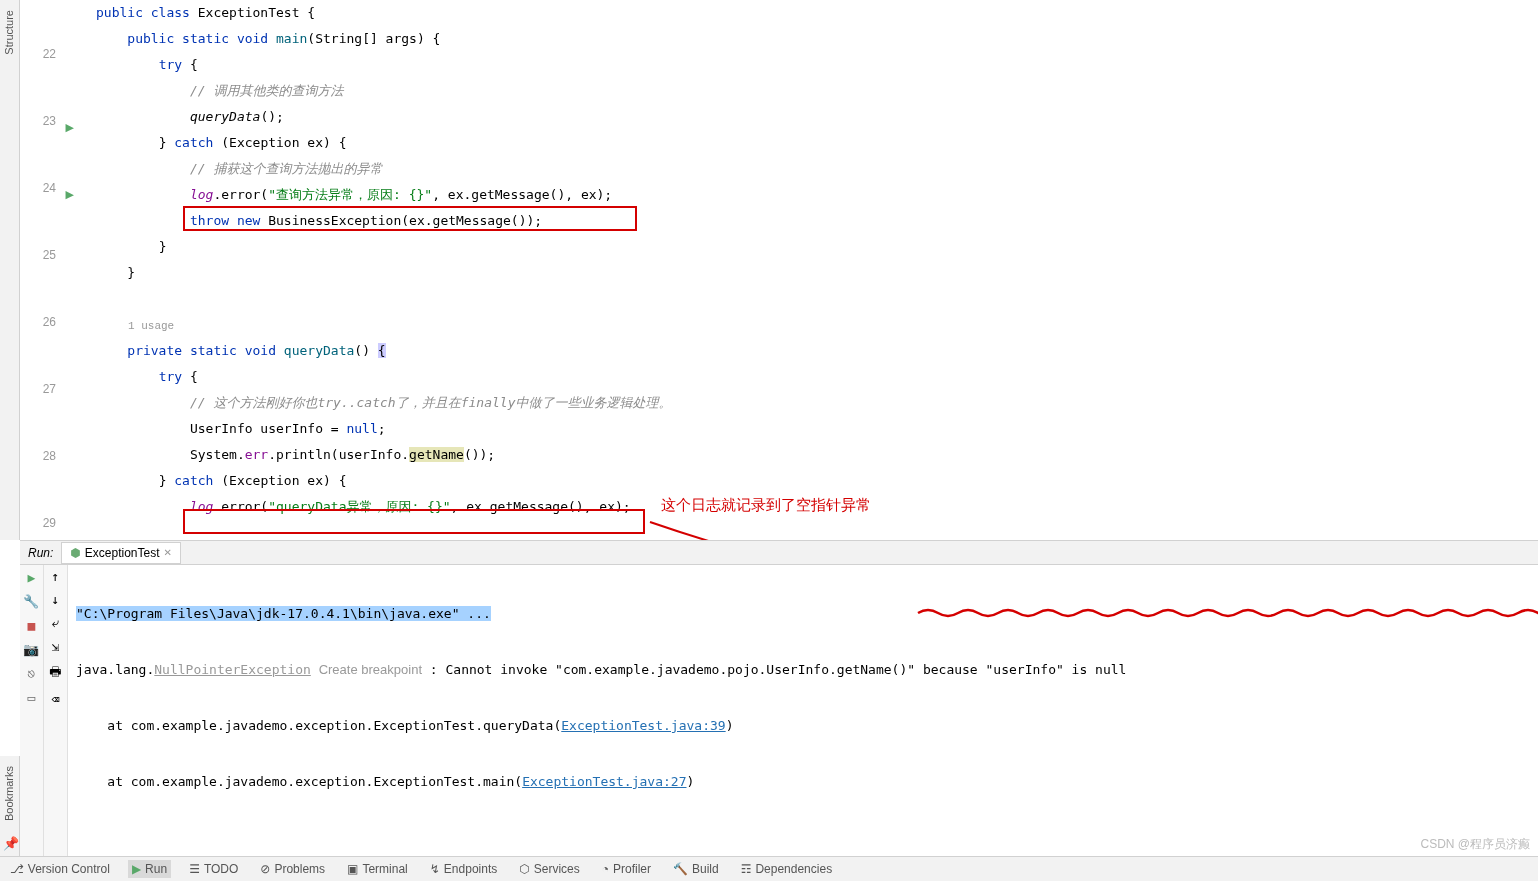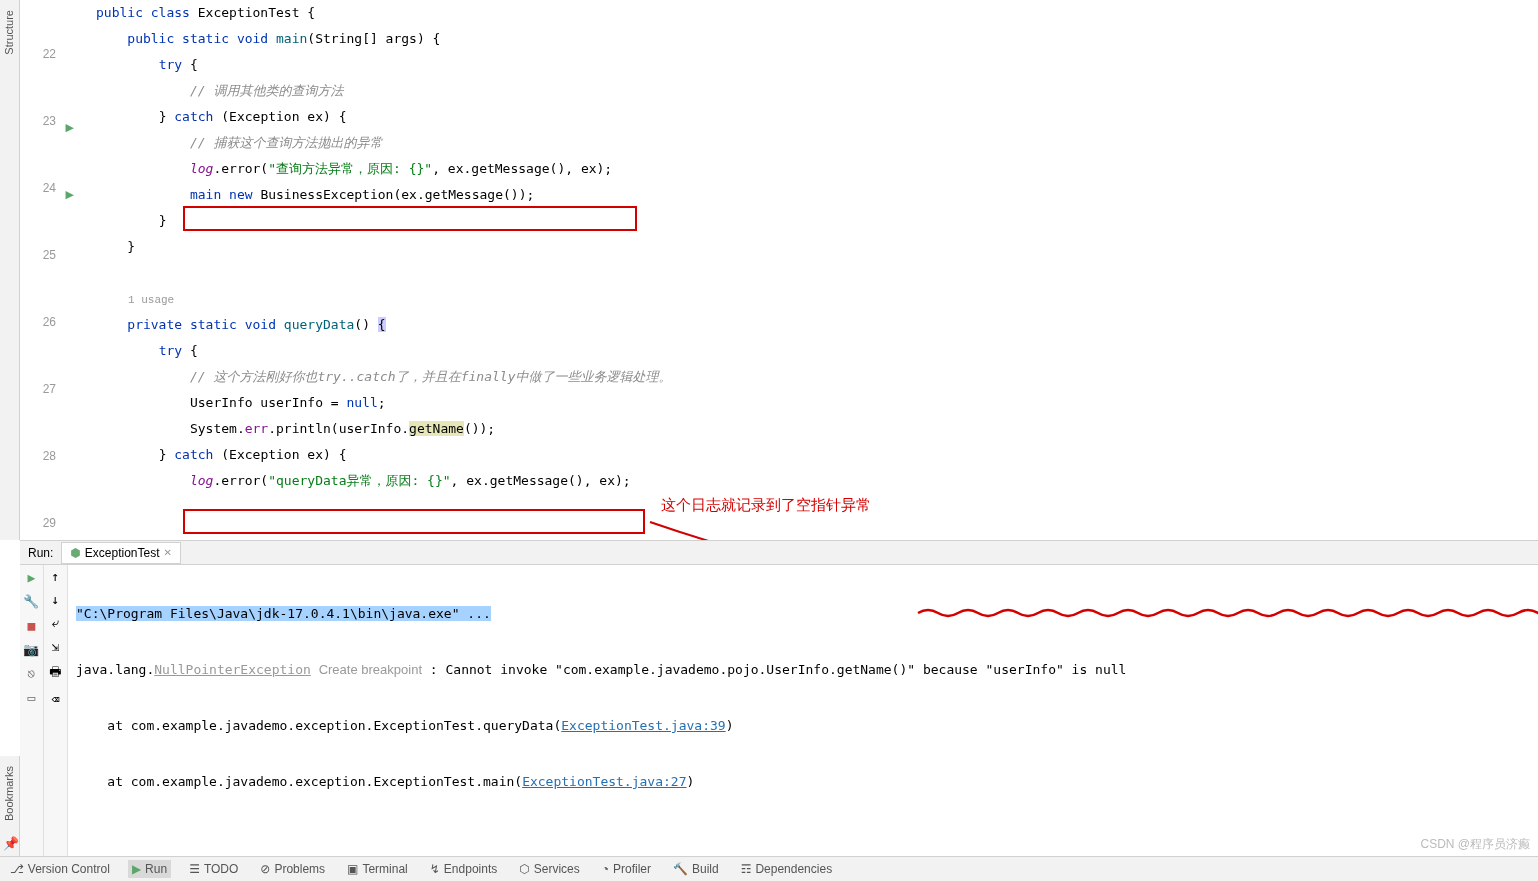--- a/index.html
+++ b/index.html
@@ -83,24 +83,25 @@
       <div class="ln">38</div>
       <div class="ln">39</div>
       <div class="ln">40</div>
       <div class="ln">41</div>
     </div>
   <div class="code" id="code">
       <div class="line"><span class="kw">public class </span><span class="cls">ExceptionTest {</span></div>
       <div class="line">    <span class="kw">public static void </span><span class="mtd">main</span><span class="">(String[] args) {</span></div>
       <div class="line">        <span class="kw">try </span><span class="">{</span></div>
       <div class="line">            <span class="cmt">// 调用其他类的查询方法</span></div>
+      <div class="line">            <span class="stat">queryData</span><span class="">();</span></div>
       <div class="line">        <span class="">} </span><span class="kw">catch </span><span class="">(Exception ex) {</span></div>
       <div class="line">            <span class="cmt">// 捕获这个查询方法抛出的异常</span></div>
       <div class="line">            <span class="instvar">log</span><span class="">.error(</span><span class="str">"查询方法异常，原因: {}"</span><span class="">, ex.getMessage(), ex);</span></div>
-      <div class="line">            <span class="kw">main new </span><span class="">BusinessException(ex.getMessage());</span></div>
+      <div class="line">            <span class="kw">throw new </span><span class="">BusinessException(ex.getMessage());</span></div>
       <div class="line">        <span class="">}</span></div>
       <div class="line">    <span class="">}</span></div>
       <div class="line"><span class=""></span></div>
       <div class="line"><span class="usage" style="padding-left:32px;">1 usage</span></div>
       <div class="line">    <span class="kw">private static void </span><span class="mtd">queryData</span><span class="">() </span><span class="carethl">{</span></div>
       <div class="line">        <span class="kw">try </span><span class="">{</span></div>
       <div class="line">            <span class="cmt">// 这个方法刚好你也try..catch了，并且在finally中做了一些业务逻辑处理。</span></div>
       <div class="line">            <span class="">UserInfo userInfo = </span><span class="kw">null</span><span class="">;</span></div>
       <div class="line">            <span class="">System.</span><span class="fld">err</span><span class="">.println(userInfo.</span><span class="hl">getName</span><span class="">());</span></div>
       <div class="line">        <span class="">} </span><span class="kw">catch </span><span class="">(Exception ex) {</span></div>
@@ -114,21 +115,21 @@
     <defs>
         <marker id="ah" markerWidth="10" markerHeight="10" refX="8" refY="3" orient="auto">
           <path d="M0,0 L0,6 L9,3 z" fill="#d40000"></path>
         </marker>
       </defs>
     <path d="M5,10 Q150,60 318,88" stroke="#d40000" stroke-width="2" fill="none" marker-end="url(#ah)"></path>
   </svg>
 </div>
 
 <div class="run-panel-header">
-  <span style="margin-right:8px;">Run:</span>
+  <span style="margin-right:8px;font-style:italic;">Run:</span>
   <div class="tab">
     <span style="color:#6aab73;">⬢</span>
     <span>ExceptionTest</span>
     <span class="tab-close">✕</span>
   </div>
 </div>
 
 <div class="run-panel">
   <div class="run-toolbar">
     <div class="ico green">▶</div>

